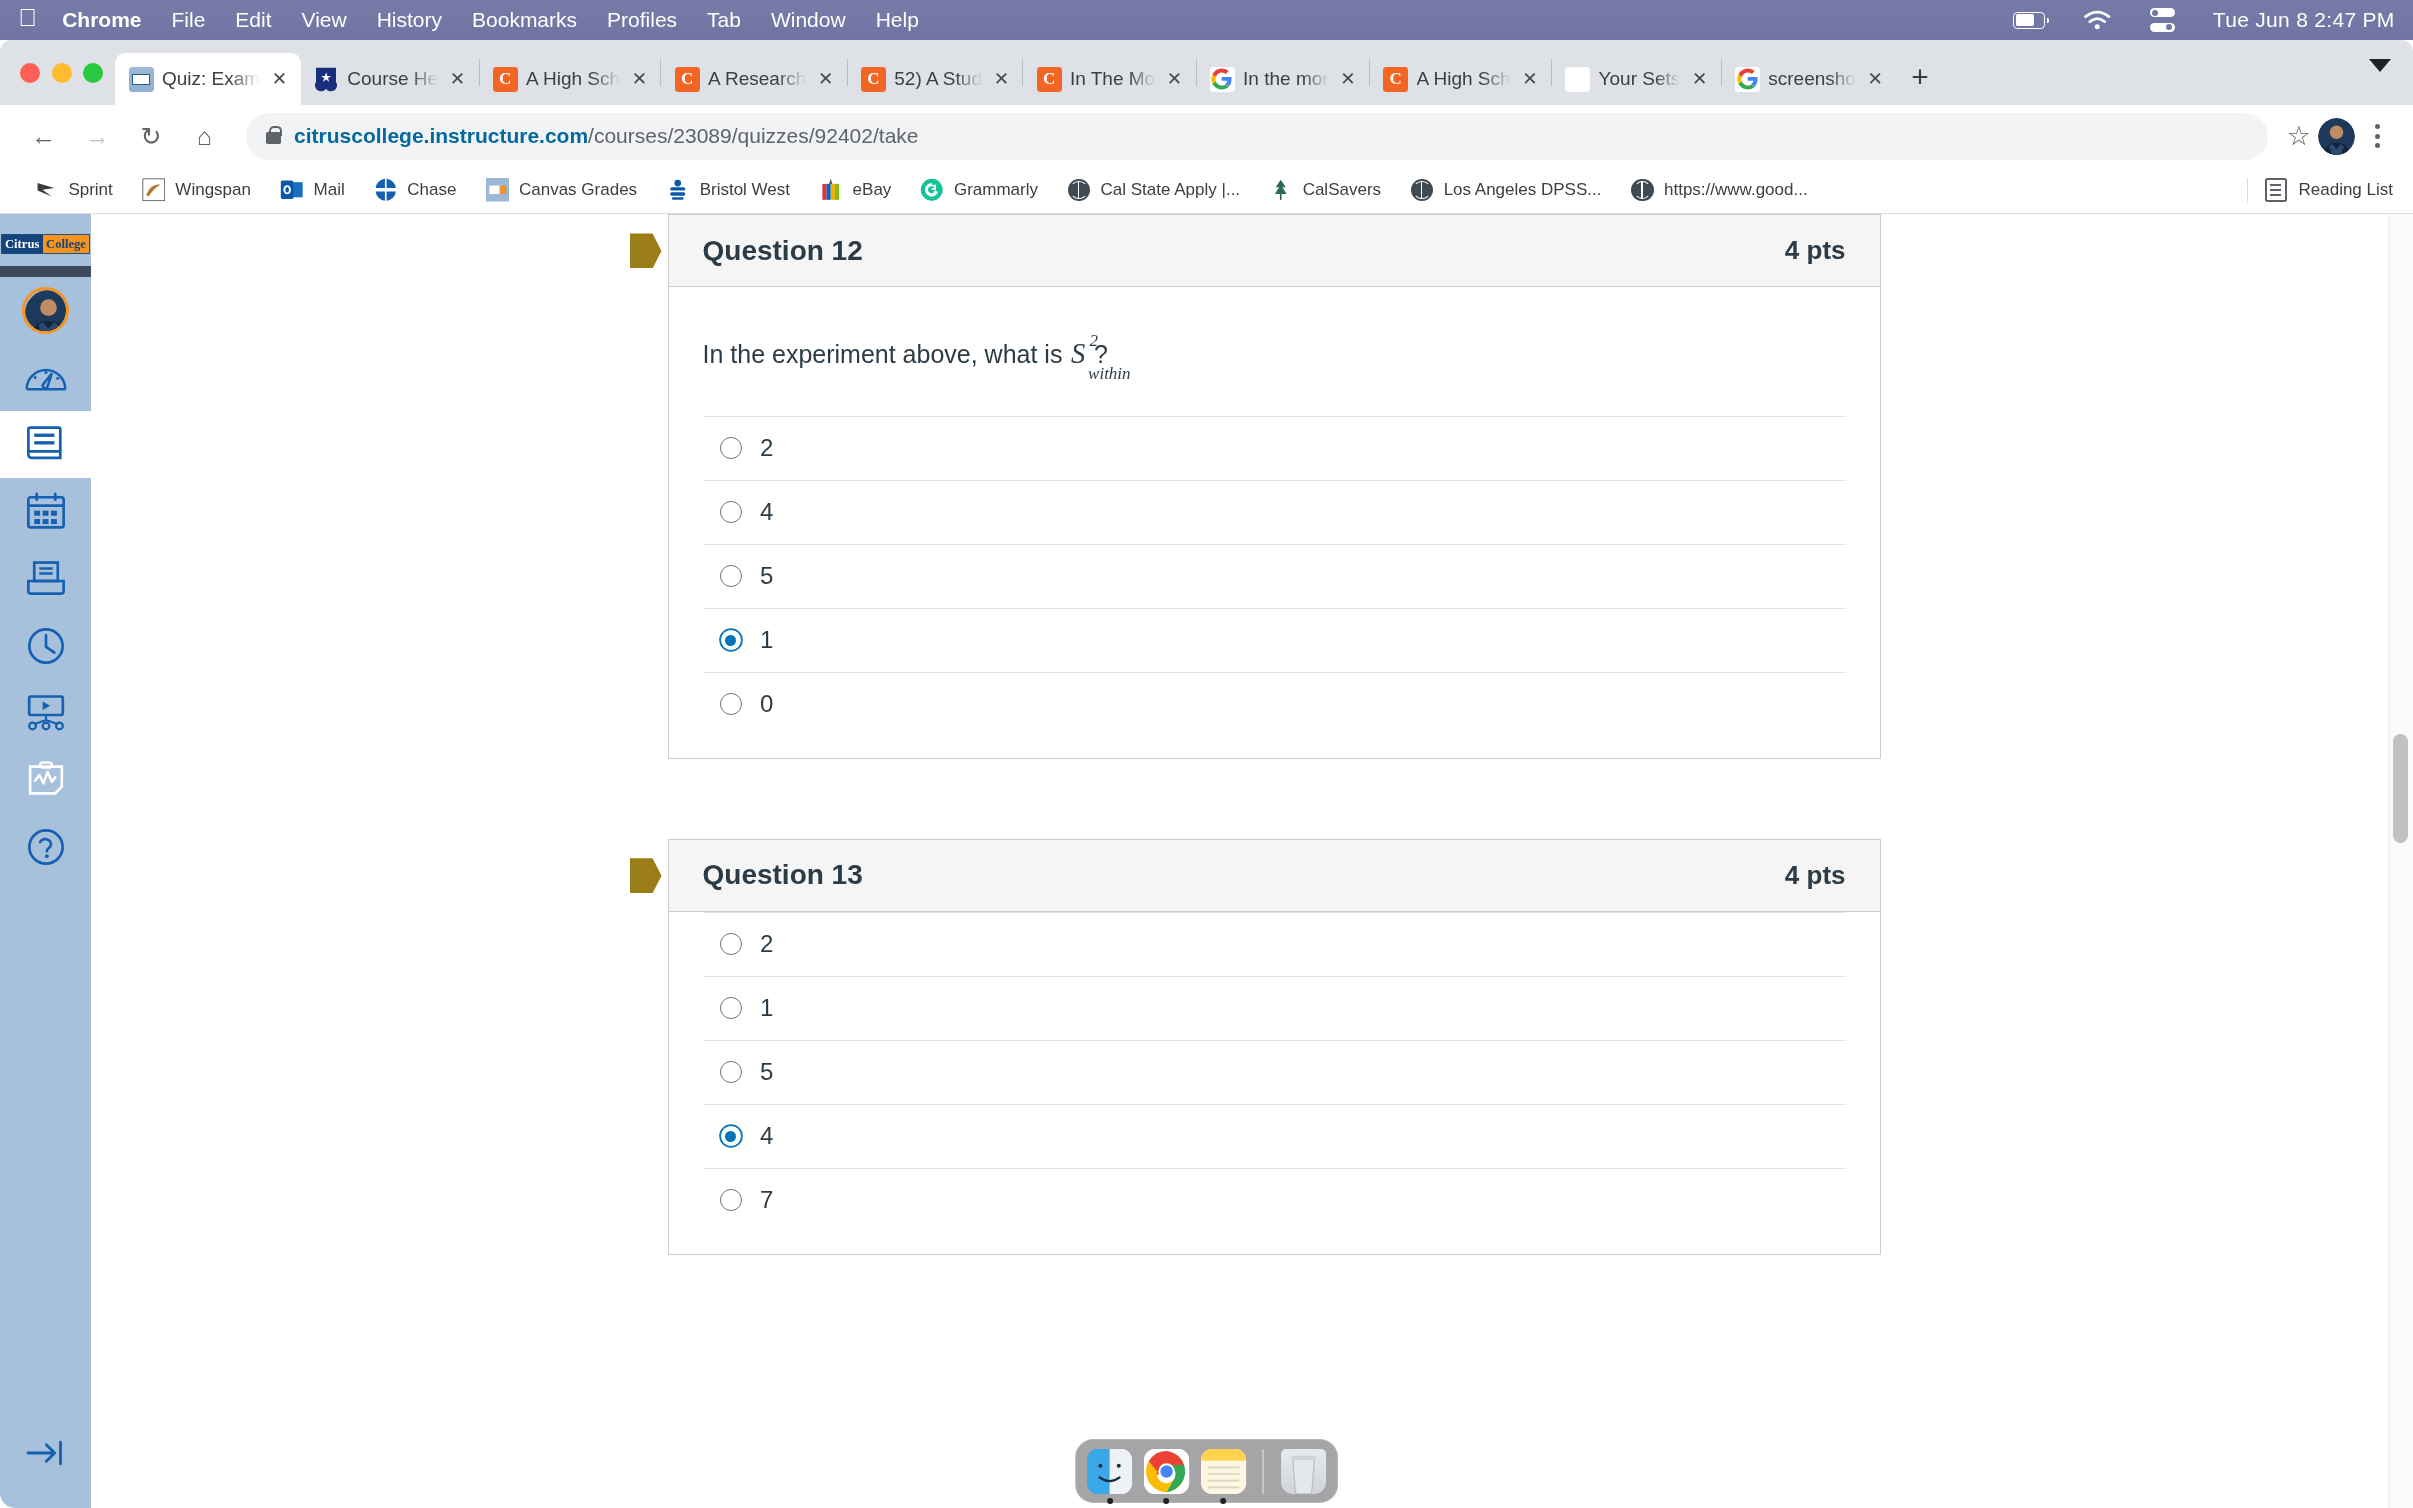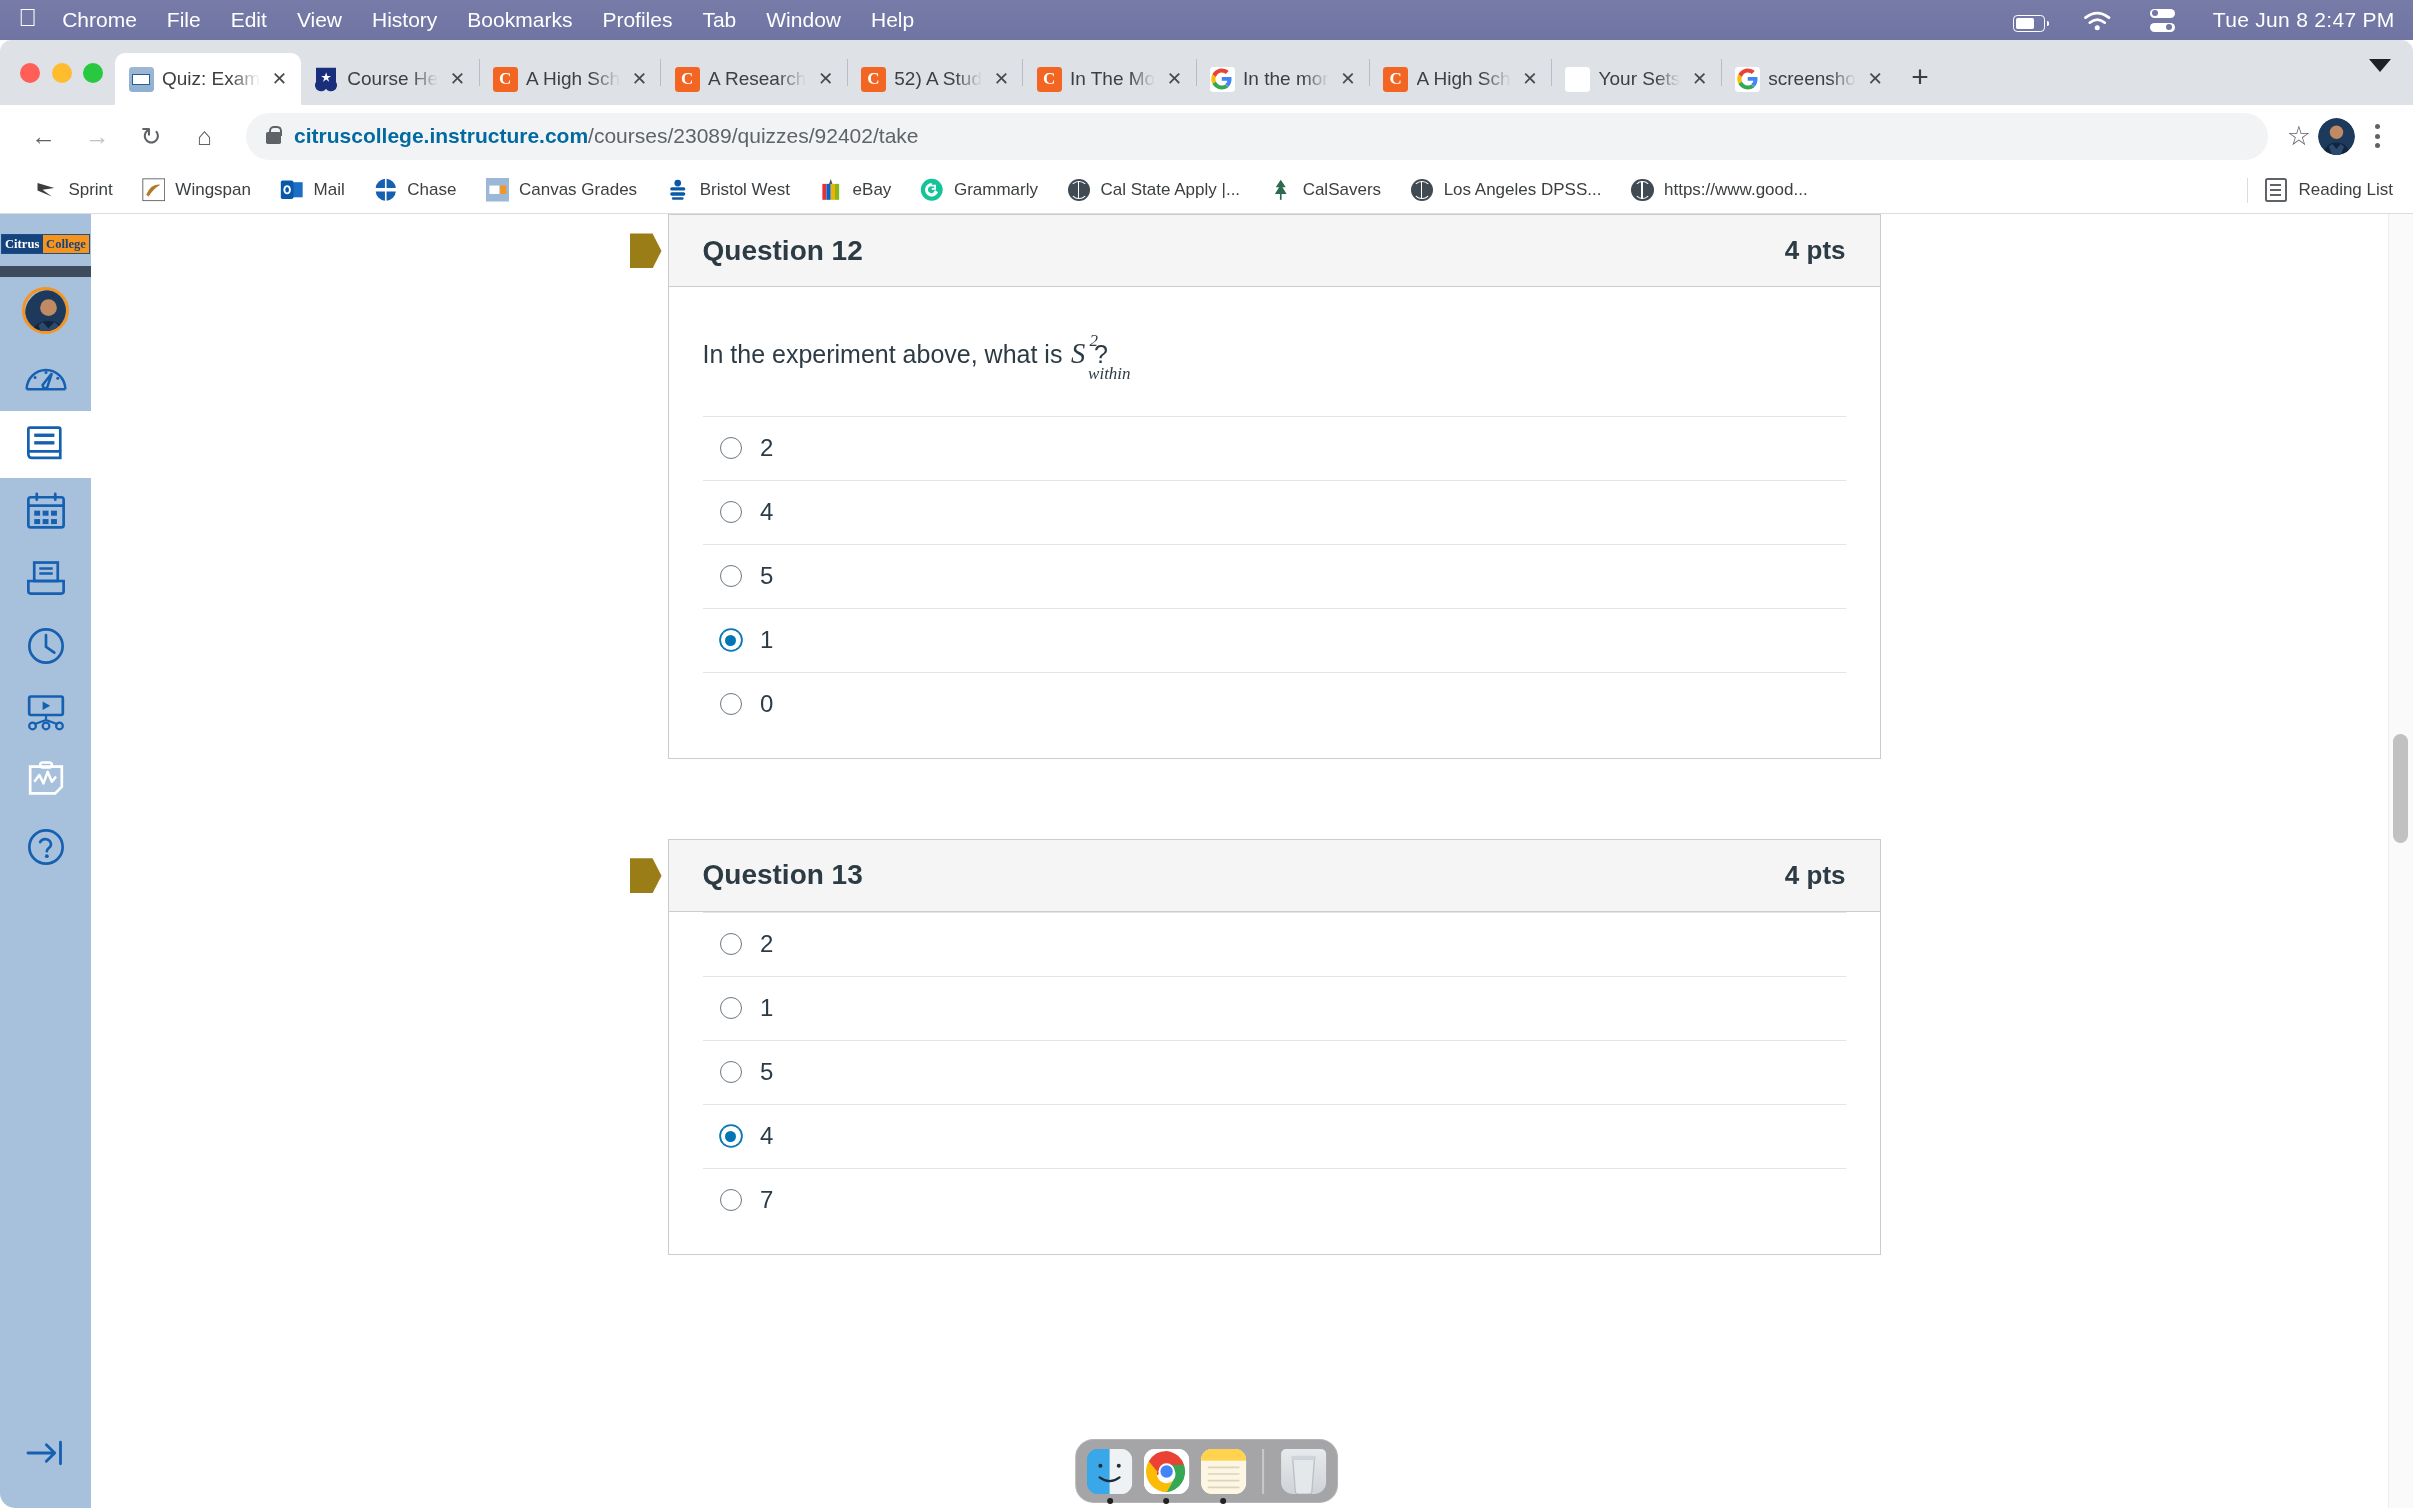--- a/index.html
+++ b/index.html
@@ -12,22 +12,22 @@
 
   
   .menubar {
     position: absolute; top: 0; left: 0; width: 2413px; height: 40px;
     background: linear-gradient(180deg,#767ba8 0%, #6f74a2 100%);
     display: flex; align-items: center; color: #fff;
     font-size: 21px; padding: 0 18.4px;
   }
   .menubar .apple { font-size: 25px; margin-right: 25px; line-height: 1; padding-bottom:4.2px; }
   .menubar .mitem { margin-right: 30px; white-space: nowrap; }
-  .menubar .mitem.bold { font-weight: normal; }
-  .menubar .right { margin-left: auto; display: flex; align-items: flex-end; gap: 38px; }
+  .menubar .mitem.bold { font-weight: bold; }
+  .menubar .right { margin-left: auto; display: flex; align-items: center; gap: 38px; }
   .mb-clock { font-size: 21px; white-space: nowrap; letter-spacing: 0.3px;}
 
   .icn-battery { width: 32px; height: 17px; border: 1.7px solid #fff; border-radius: 4.2px; position: relative; }
   .icn-battery::before { content:""; position:absolute; left:1.7px; top:1.7px; bottom:1.7px; width: 18.4px; background:#fff; border-radius:1.7px;}
   .icn-battery::after { content:""; position:absolute; right:-5px; top:5px; width:2.5px; height:5px; background:#fff; border-radius:0 1.7px 1.7px 0;}
   .icn-cc { width: 25px; height: 23.5px; position: relative; }
   .icn-cc .bar { position:absolute; left:0; width:25px; height:9.2px; border-radius:5px; background:#fff; }
   .icn-cc .bar.a { top:0; }
   .icn-cc .bar.b { bottom:0; }
   .icn-cc .knob { position:absolute; width:5.9px; height:5.9px; border-radius:50%; background:#7277a5; }

